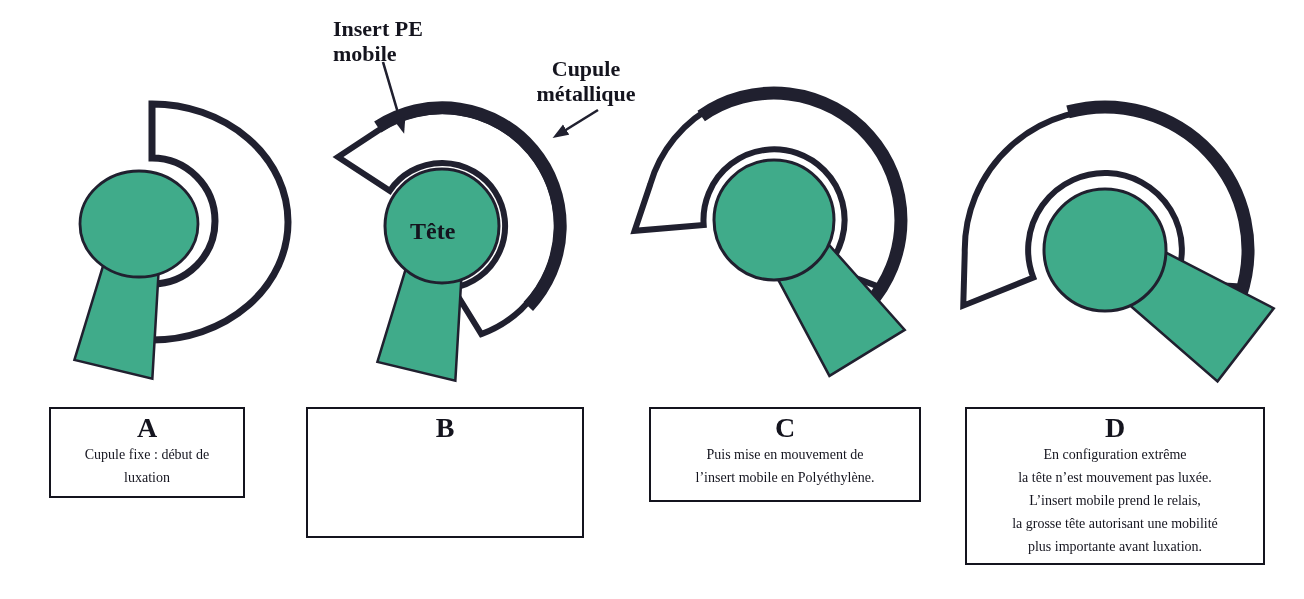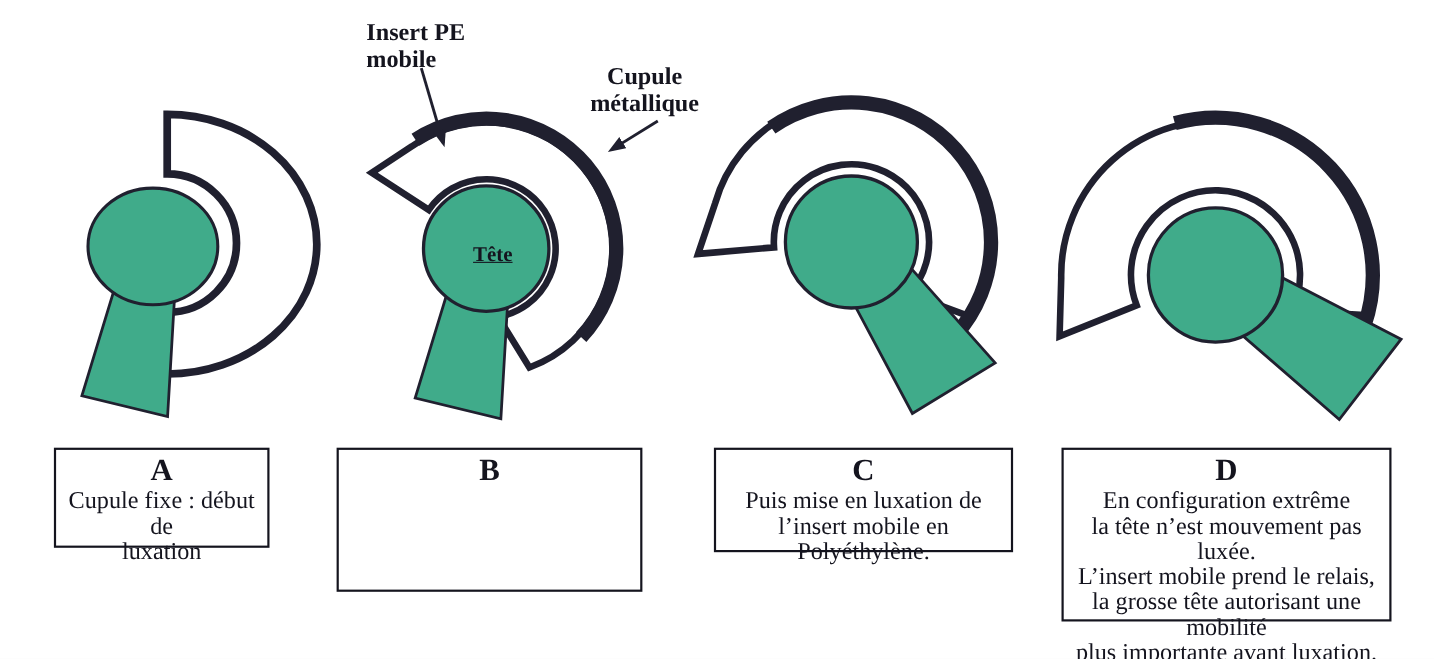--- a/index.html
+++ b/index.html
@@ -10,28 +10,28 @@
     font-family:"Liberation Serif","DejaVu Serif",serif;
     color:var(--text-ink,#15151f);
   }
   .stage svg{position:absolute;left:0;top:0;}
   .float-label{
     position:absolute;font-weight:bold;font-size:22px;line-height:25px;
     white-space:pre-line;color:var(--text-ink,#15151f);
   }
   .lbl-insert{left:333px;top:16px;text-align:left;}
   .lbl-cup{left:521px;top:56px;width:130px;text-align:center;}
-  .lbl-tete{left:410px;top:219px;width:76px;text-align:center;font-size:19px;text-decoration:underline;}
+  .lbl-tete{left:410px;top:219px;width:76px;font-size:24px;}
   .panel{
     position:absolute;border:2px solid var(--text-ink,#15151f);
     background:var(--background,#fff);
     text-align:center;box-sizing:border-box;padding-top:3px;
   }
   .panel-letter{font-weight:bold;font-size:28px;line-height:31px;}
-  .panel-caption{font-size:22px;line-height:23px;white-space:pre-line;}
+  .panel-caption{font-size:14px;line-height:23px;white-space:pre-line;}
   .shape-ink{stroke:var(--outline-ink,#20202f);}
 </style>
 </head>
 <body>
 
 <div class="stage">
 
   <svg width="1304" height="599" viewBox="0 0 1304 599">
     <defs>
       <marker id="arr" markerWidth="18" markerHeight="14" refX="12" refY="6" orient="auto" markerUnits="userSpaceOnUse">
@@ -83,21 +83,21 @@
     <div class="panel-caption">Cupule fixe : début de
 luxation</div>
   </div>
 
   <div class="panel" style="left:306px;top:407px;width:278px;height:131px">
     <div class="panel-letter">B</div>
   </div>
 
   <div class="panel" style="left:649px;top:407px;width:272px;height:95px">
     <div class="panel-letter">C</div>
-    <div class="panel-caption">Puis mise en luxation de
+    <div class="panel-caption">Puis mise en mouvement de
 l’insert mobile en Polyéthylène.</div>
   </div>
 
   <div class="panel" style="left:965px;top:407px;width:300px;height:158px">
     <div class="panel-letter">D</div>
     <div class="panel-caption">En configuration extrême
 la tête n’est mouvement pas luxée.
 L’insert mobile prend le relais,
 la grosse tête autorisant une mobilité
 plus importante avant luxation.</div>

